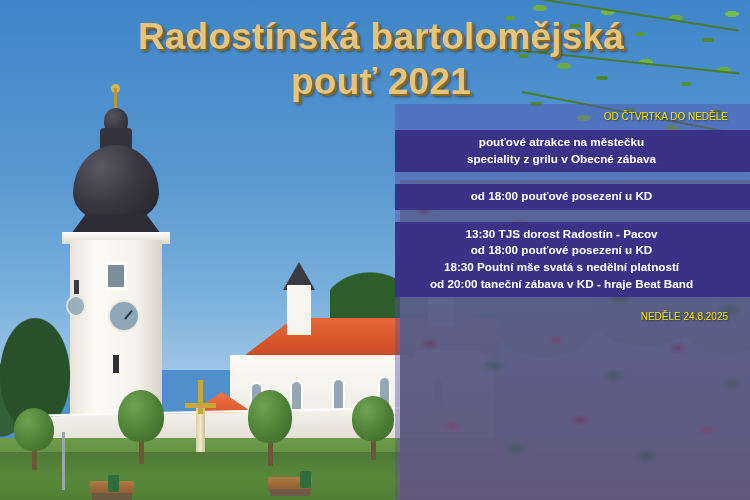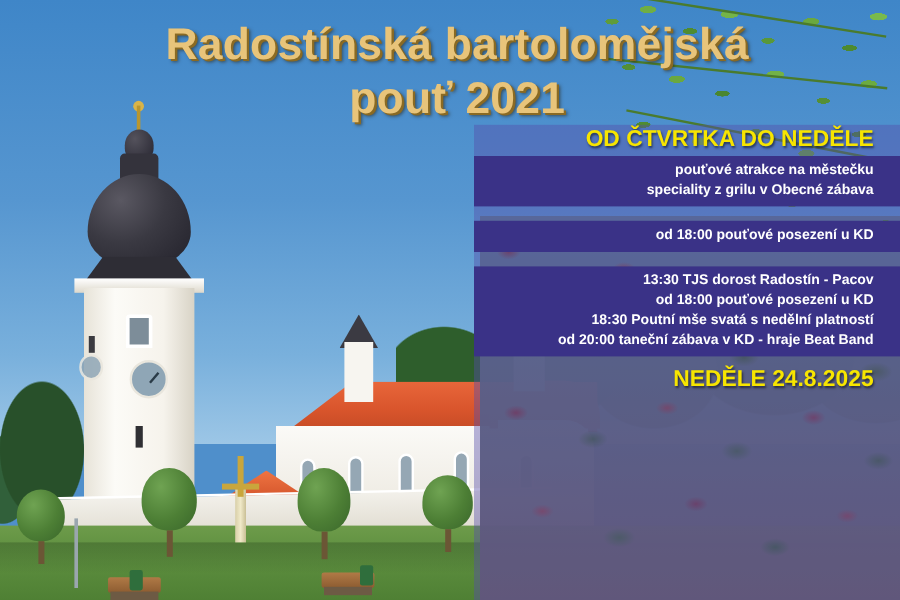--- a/index.html
+++ b/index.html
@@ -286,29 +286,29 @@
   .schedule{
     position:absolute;right:0;top:104px;width:355px;height:396px;
     background:rgba(86,76,170,.42);
     z-index:5;
     padding:0;
   }
   .section{position:relative;}
   .sec-head{
     text-align:right;
     color:#f7e500;
-    font-weight:bold;
-    font-size:19px;
+    font-weight:normal;
+    font-size:10px;
     line-height:20px;
     padding:3px 22px 3px 0;
     text-shadow:1px 1px 2px rgba(0,0,0,.55);
   }
   .sec-body{
     background:#3a3287;
-    text-align:right;
+    text-align:center;
     color:#ffffff;
     font-weight:bold;
     font-size:11.7px;
     line-height:16.6px;
     padding:4px 22px 5px 0;
   }
   .sec-body .row{white-space:nowrap;}
   .gap{height:12px;}
   .gap-sm{height:7px;}
 </style>

